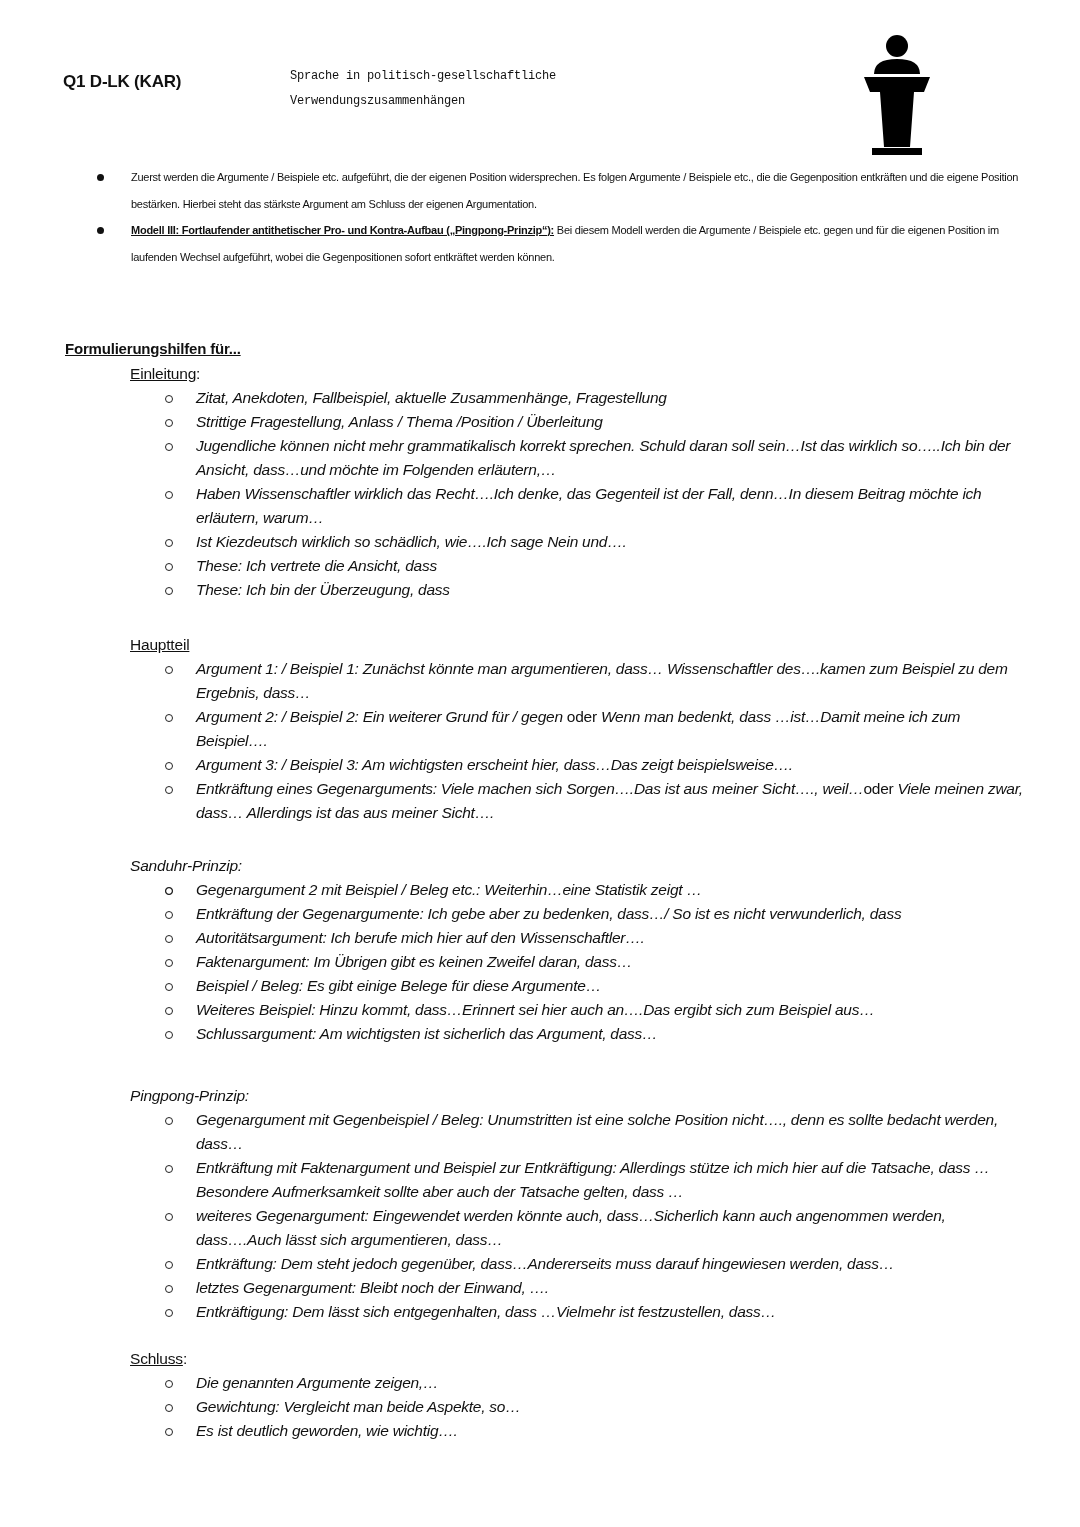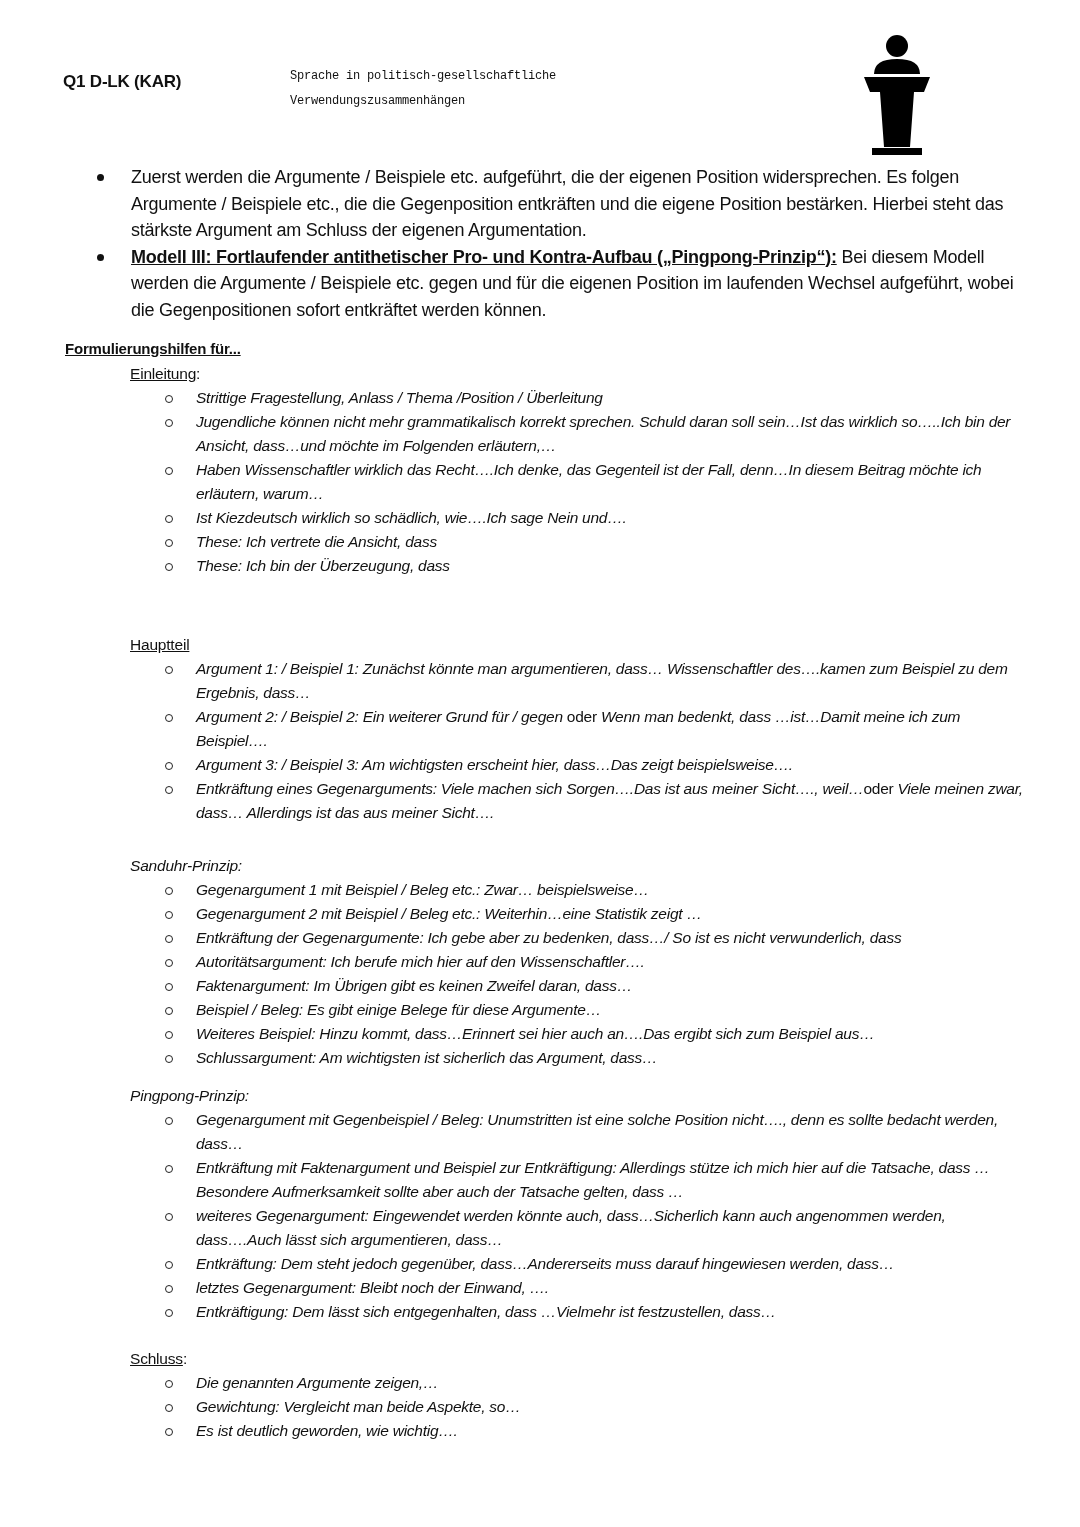--- a/index.html
+++ b/index.html
@@ -6,21 +6,21 @@
   body {
     width: 1080px; height: 1527px; position: relative; overflow: hidden;
     font-family: "Liberation Sans", "DejaVu Sans", sans-serif;
     color: #111111;
   }
   .hdr-left { position: absolute; left: 63px; top: 72px; font-size: 17px; letter-spacing: -0.2px; font-weight: bold; }
   .hdr-center { position: absolute; left: 290px; width: 380px; top: 64px; text-align: left; font-size: 12px; line-height: 25px; letter-spacing: -0.2px; font-family: Liberation Mono, monospace; }
   .podium { position: absolute; left: 862px; top: 34px; width: 70px; height: 124px; }
 
   .bullets { position: absolute; left: 93px; top: 164px; width: 940px; margin: 0; padding: 0; list-style: none; }
-  .bullets li { position: relative; padding-left: 38px; font-size: 18px; line-height: 26.5px; letter-spacing: -0.25px; }
+  .bullets li { position: relative; padding-left: 38px; font-size: 11px; line-height: 26.5px; letter-spacing: -0.25px; }
   .bullets li .dot { position: absolute; left: 4px; top: 10px; width: 7px; height: 7px; border-radius: 50%; background: #111; }
   .bold-u { font-weight: bold; text-decoration: underline; }
 
   .section-title { position: absolute; left: 65px; top: 340px; font-size: 15px; font-weight: bold; text-decoration: underline; letter-spacing: -0.2px; }
 
   .block { position: absolute; left: 130px; width: 900px; }
   .sub { font-size: 15.5px; line-height: 24px; letter-spacing: -0.2px; }
   .sub .u { text-decoration: underline; }
   .sub.it { font-style: italic; }
 
@@ -59,20 +59,21 @@
     <span class="dot"></span>
     <span class="bold-u">Modell III: Fortlaufender antithetischer Pro- und Kontra-Aufbau („Pingpong-Prinzip“):</span><span> Bei diesem Modell werden die Argumente / Beispiele etc. gegen und für die eigenen Position im laufenden Wechsel aufgeführt, wobei die Gegenpositionen sofort entkräftet werden können.</span>
   </li>
 </ul>
 
 <div class="section-title">Formulierungshilfen für...</div>
 
 <div class="block" style="top:362px;">
   <div class="sub"><span class="u">Einleitung</span><span>:</span></div>
   <ul class="circ">
+    <li><span class="c"></span><span>Zitat, Anekdoten, Fallbeispiel, aktuelle Zusammenhänge, Fragestellung</span></li>
     <li><span class="c"></span><span>Strittige Fragestellung, Anlass / Thema /Position / Überleitung</span></li>
     <li><span class="c"></span><span>Jugendliche können nicht mehr grammatikalisch korrekt sprechen. Schuld daran soll sein…Ist das wirklich so…..Ich bin der Ansicht, dass…und möchte im Folgenden erläutern,…</span></li>
     <li><span class="c"></span><span>Haben Wissenschaftler wirklich das Recht….Ich denke, das Gegenteil ist der Fall, denn…In diesem Beitrag möchte ich erläutern, warum…</span></li>
     <li><span class="c"></span><span>Ist Kiezdeutsch wirklich so schädlich, wie….Ich sage Nein und….</span></li>
     <li><span class="c"></span><span>These: Ich vertrete die Ansicht, dass</span></li>
     <li><span class="c"></span><span>These: Ich bin der Überzeugung, dass</span></li>
   </ul>
 </div>
 
 <div class="block" style="top:625px;margin-top:8px;">
@@ -81,21 +82,21 @@
     <li><span class="c"></span><span>Argument 1: / Beispiel 1: Zunächst könnte man argumentieren, dass… Wissenschaftler des….kamen zum Beispiel zu dem Ergebnis, dass…</span></li>
     <li><span class="c"></span><span>Argument 2: / Beispiel 2: Ein weiterer Grund für / gegen</span><span class="normal"> oder </span><span>Wenn man bedenkt, dass …ist…Damit meine ich zum Beispiel….</span></li>
     <li><span class="c"></span><span>Argument 3: / Beispiel 3: Am wichtigsten erscheint hier, dass…Das zeigt beispielsweise….</span></li>
     <li><span class="c"></span><span>Entkräftung eines Gegenarguments: Viele machen sich Sorgen….Das ist aus meiner Sicht…., weil…</span><span class="normal">oder</span><span> Viele meinen zwar, dass… Allerdings ist das aus meiner Sicht….</span></li>
   </ul>
 </div>
 
 <div class="block" style="top:854px;">
   <div class="sub it">Sanduhr-Prinzip:</div>
   <ul class="circ">
-    <li><span class="c"></span><span>Gegenargument 1 mit Beispiel / Beleg etc.: Zwar… beispielsweise…</span></li>
+    <li><span class="c"></span></li>
     <li><span class="c"></span><span>Gegenargument 2 mit Beispiel / Beleg etc.: Weiterhin…eine Statistik zeigt …</span></li>
     <li><span class="c"></span><span>Entkräftung der Gegenargumente: Ich gebe aber zu bedenken, dass…/ So ist es nicht verwunderlich, dass</span></li>
     <li><span class="c"></span><span>Autoritätsargument: Ich berufe mich hier auf den Wissenschaftler….</span></li>
     <li><span class="c"></span><span>Faktenargument: Im Übrigen gibt es keinen Zweifel daran, dass…</span></li>
     <li><span class="c"></span><span>Beispiel / Beleg: Es gibt einige Belege für diese Argumente…</span></li>
     <li><span class="c"></span><span>Weiteres Beispiel: Hinzu kommt, dass…Erinnert sei hier auch an….Das ergibt sich zum Beispiel aus…</span></li>
     <li><span class="c"></span><span>Schlussargument: Am wichtigsten ist sicherlich das Argument, dass…</span></li>
   </ul>
 </div>
 

